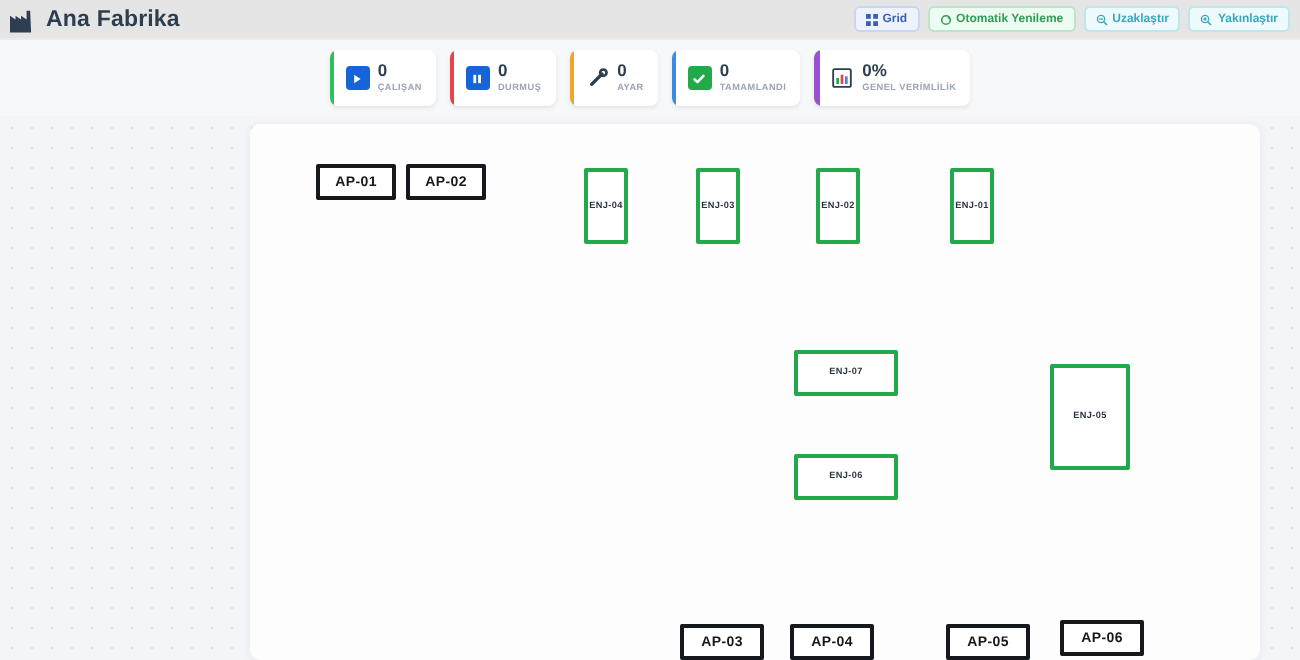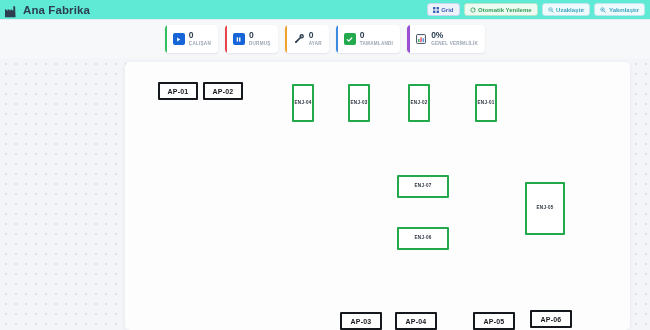--- a/index.html
+++ b/index.html
@@ -7,21 +7,21 @@
     width:650px;height:330px;overflow:hidden;
     font-family:"Liberation Sans","DejaVu Sans",sans-serif;
     background:#f7f8fa;color:#2c3e50;
     -webkit-font-smoothing:antialiased;
   }
   .app{position:relative;width:650px;height:330px;}
 
   
   .topbar{
     position:absolute;left:0;top:0;width:650px;height:20px;
-    background:#5eead4;border-bottom:1px solid #e9ecef;
+    background:#e5e5e5;border-bottom:1px solid #e9ecef;
     display:flex;align-items:center;box-sizing:border-box;padding:0 5px;
   }
   .brand{display:flex;align-items:center;gap:5px;}
   .brand-icon{width:13px;height:12px;display:block;}
   .brand-title{
     font-size:11.5px;font-weight:bold;color:#2c3e50;letter-spacing:.1px;
     white-space:nowrap;
   }
 
   .topbtns{margin-left:auto;display:flex;align-items:center;gap:4px;}

